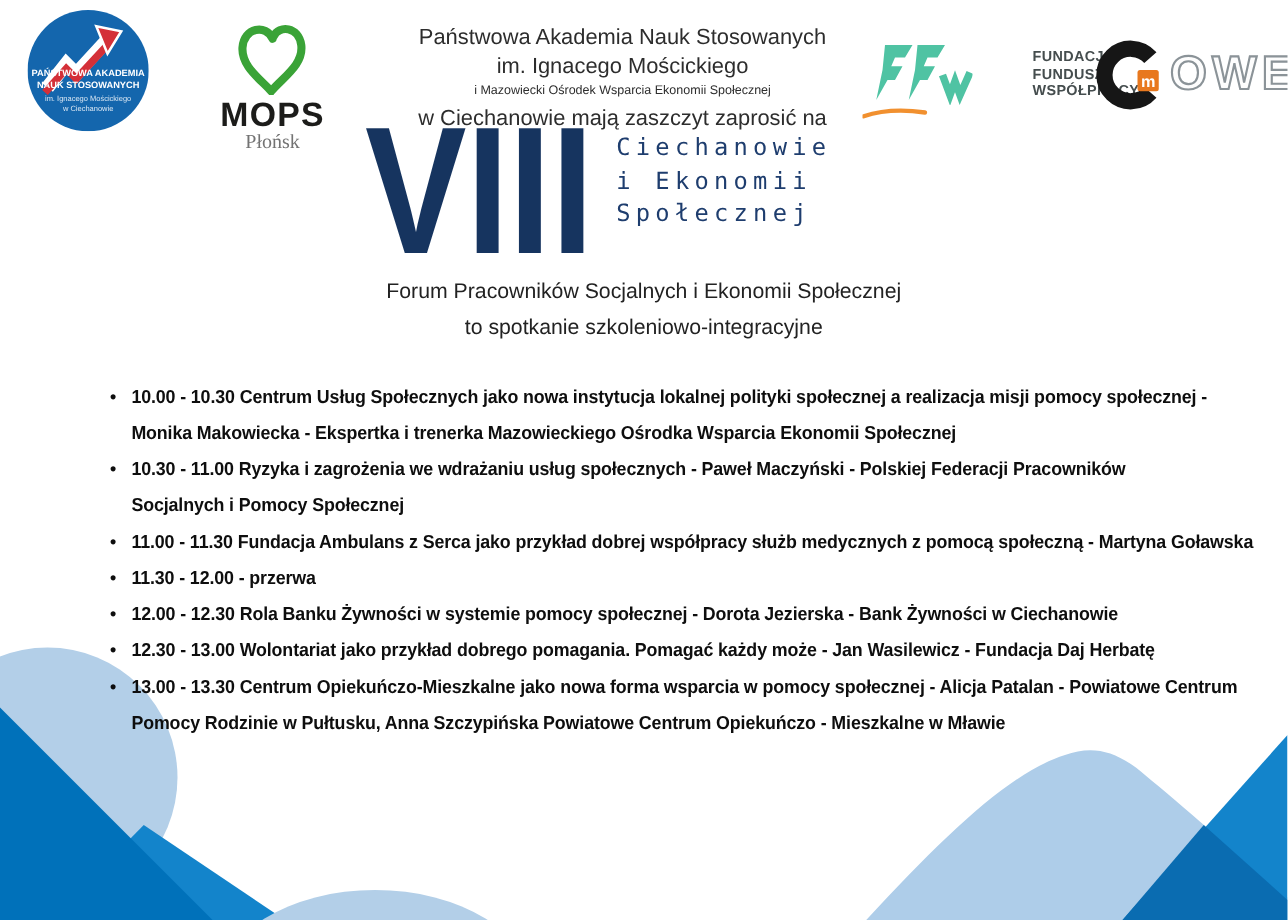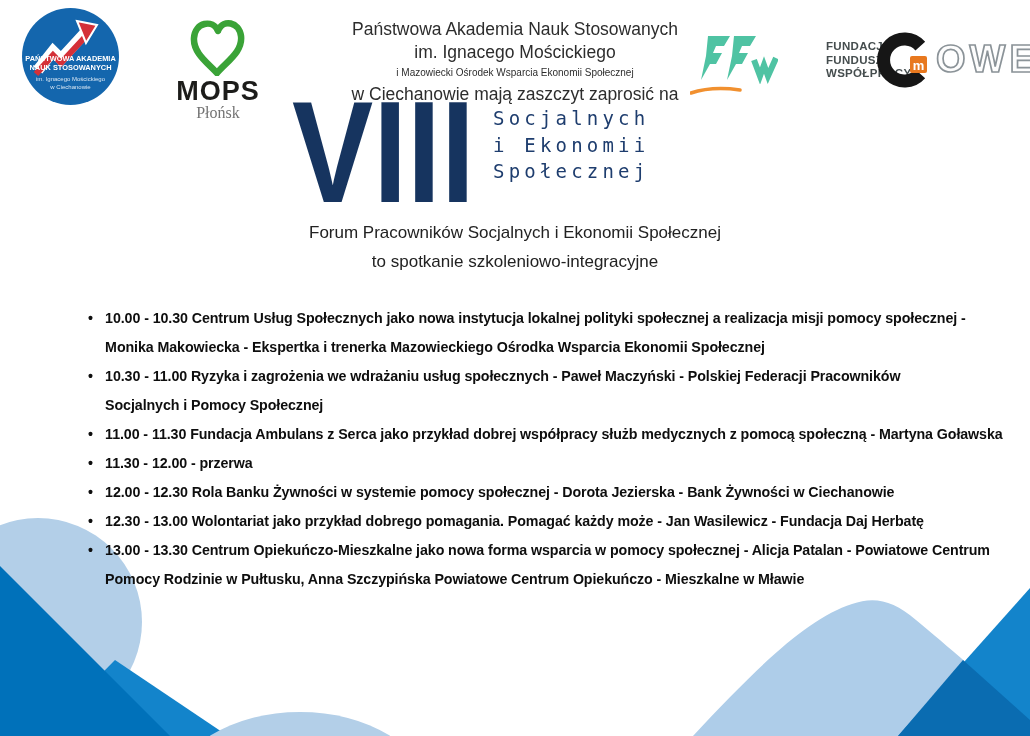--- a/index.html
+++ b/index.html
@@ -9,21 +9,21 @@
   }
   .deco{position:absolute;left:0;top:0;width:1030px;height:736px;z-index:0;}
   .content{position:absolute;left:0;top:0;width:1030px;height:736px;z-index:2;}
 
   
   .pans-logo{position:absolute;left:22px;top:8px;width:97px;height:97px;}
   .mops-logo{position:absolute;left:163px;top:16px;width:110px;text-align:center;}
   .mops-title{font-family:Liberation Sans, sans-serif;font-weight:bold;font-size:27px;color:#1c1c1a;letter-spacing:1px;line-height:26px;margin-top:-2px;}
   .mops-sub{font-family:"Liberation Serif",serif;font-size:16px;color:#737373;line-height:18px;}
 
-  .header-text{position:absolute;left:290px;top:18px;width:450px;text-align:center;color:#2d2d2d;}
+  .header-text{position:absolute;left:273px;top:18px;width:450px;text-align:center;color:#2d2d2d;}
   .header-text .h1{font-size:17.5px;line-height:23px;}
   .header-text .h2{font-size:17.5px;line-height:22px;}
   .header-text .h3{font-size:10px;line-height:20px;}
   .header-text .h4{font-size:17.5px;line-height:22px;}
 
   .ffw-logo{position:absolute;left:698px;top:34px;display:flex;align-items:flex-start;gap:36px;}
   .ffw-text{margin-left:12px;font-size:11.5px;font-weight:bold;color:#454d4e;line-height:13.5px;letter-spacing:.3px;margin-top:6px;}
 
   .owes-logo{position:absolute;left:876px;top:30px;display:flex;align-items:center;}
   .owes-text{font-size:38px;font-weight:bold;letter-spacing:4px;color:#fdfdfd;
@@ -107,21 +107,21 @@
     <svg width="58" height="58" viewBox="0 0 58 58" xmlns="http://www.w3.org/2000/svg">
       <path d="M44.3,16.1 A21 21 0 1 0 44.3,43.9" fill="none" stroke="#161616" stroke-width="13"></path>
       <rect x="34" y="26" width="17" height="17" rx="2" fill="#e8781e"></rect>
       <text x="42.5" y="39.5" text-anchor="middle" fill="#ffffff" font-size="13" font-weight="bold" font-family="Liberation Sans, sans-serif">m</text>
     </svg>
     <span class="owes-text">OWES</span>
   </div>
 
   <div class="numeral">VIII</div>
   <div class="title-lines">
-    <div>Socjalnych</div>
+    <div>Ciechanowie</div>
     <div>i Ekonomii</div>
     <div>Społecznej</div>
   </div>
 
   <div class="subtitle">
     <div>Forum Pracowników Socjalnych i Ekonomii Społecznej</div>
     <div>to spotkanie szkoleniowo-integracyjne</div>
   </div>
 
   <div class="agenda">

